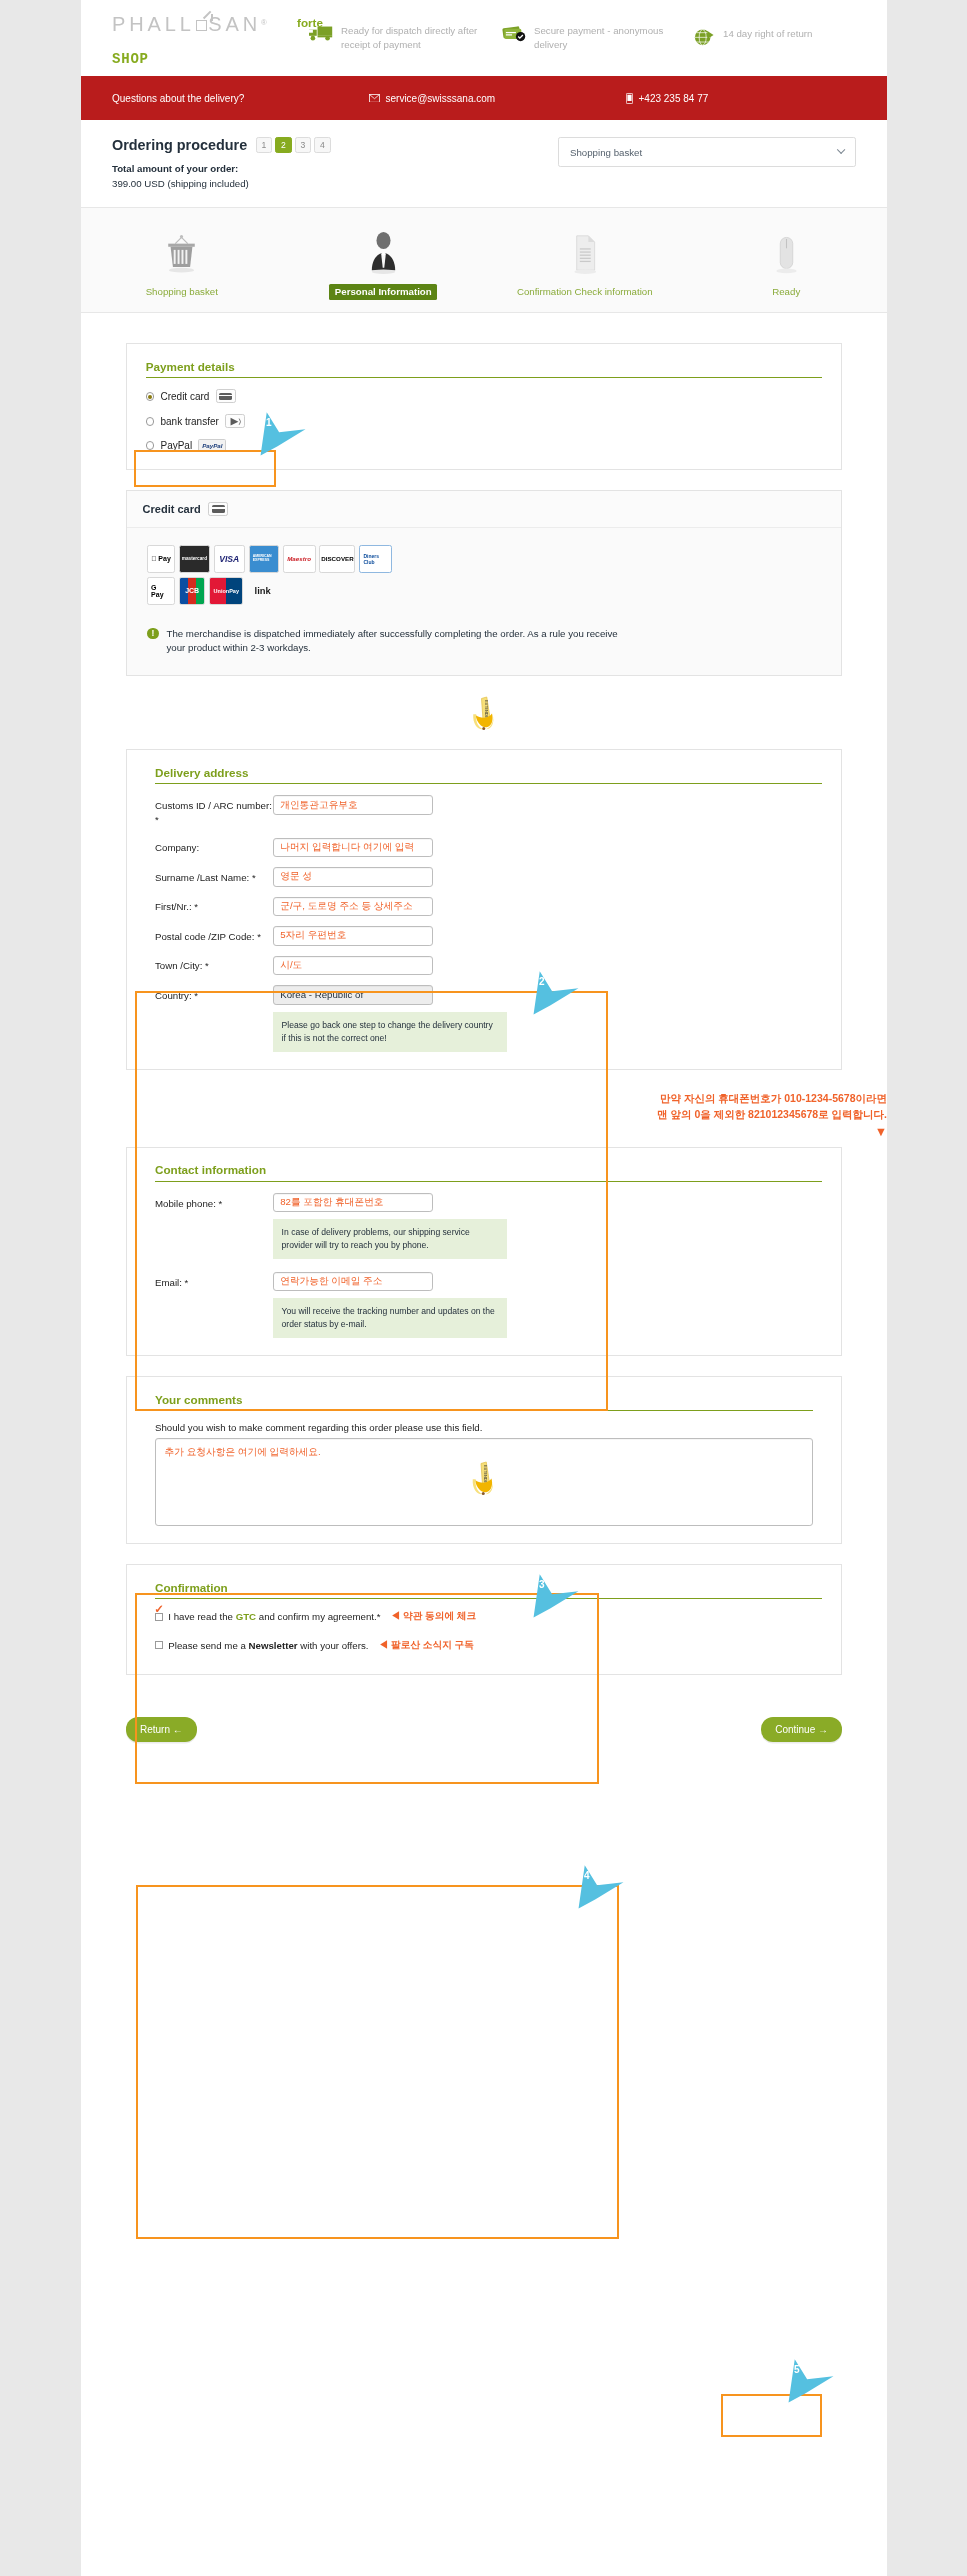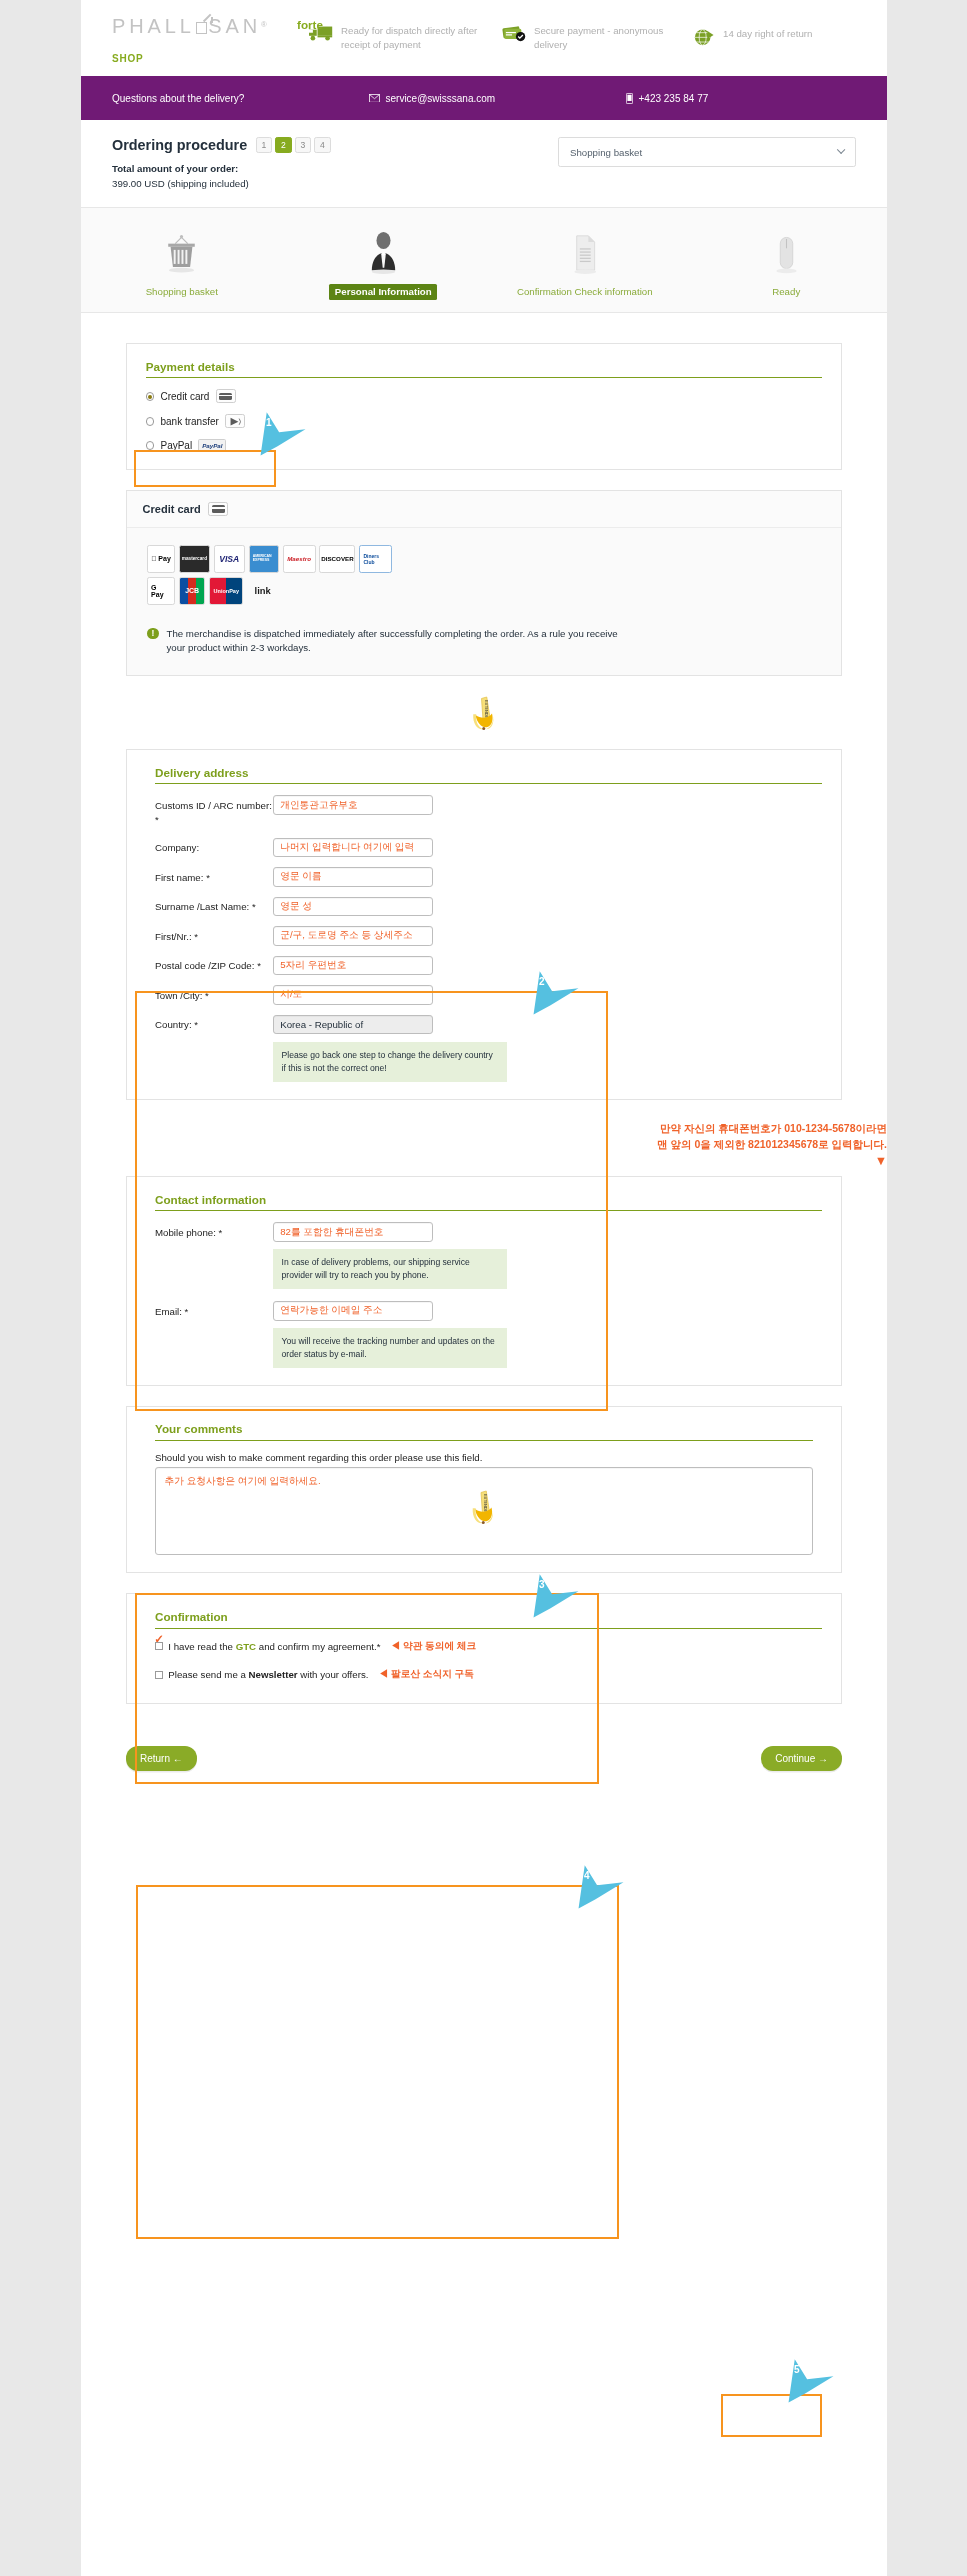--- a/index.html
+++ b/index.html
@@ -35,29 +35,29 @@
   }
   .brand-logo .mars:before {
     content:""; position:absolute; right:-6.2px; top:-6.2px;
     width:1.6px; height:6.2px; background:#c3c3c3;
   }
   .brand-reg { font-size:7.8px; vertical-align:6.2px; color:#c3c3c3; letter-spacing:0; }
   .brand-forte {
     color:#87ab1f; font-size:11.7px; font-weight:bold; letter-spacing:0;
     position:absolute; left:185px; top:3.1px;
   }
-  .brand-shop { color:#87ab1f; font-size:10px; font-weight:bold; letter-spacing:0.8px; margin-top:15px; }
+  .brand-shop { color:#87ab1f; font-size:14px; font-weight:bold; letter-spacing:0.8px; margin-top:15px;font-family:Liberation Mono, monospace; }
   .usp {
     display:flex; align-items:flex-start; gap:7px; width:195px; margin-right:4.7px;
   }
   .usp-txt { font-size:9.7px; color:#b0b0b0; line-height:1.45; }
   .usp-ic { flex:0 0 auto; margin-top:0.8px; }
   
   .contact-bar {
-    background:#701a75; height:44px; display:flex; align-items:center;
+    background:#b91c1c; height:44px; display:flex; align-items:center;
     color:#fff; font-size:10px;
   }
   .cb-q { margin-left:31px; width:257px; }
   .cb-mail { width:257px; display:flex; align-items:center; gap:5.5px;}
   .cb-tel { display:flex; align-items:center; gap:5.5px;}
   
   .order-head { padding:17px 31px 15.6px 31px; display:flex; justify-content:space-between; }
   .op-title { font-size:14.4px; font-weight:bold; color:#24303c; display:flex; align-items:center; gap:8.6px;}
   .steps { display:flex; gap:3.1px; }
   .step-num {
@@ -404,24 +404,20 @@
     <div class="pad" style="padding-left:28px">
       <div class="sec-title">Delivery address</div>
 
       <div class="frow">
         <span class="flabel">Customs ID / ARC number: *</span>
         <span class="finput">개인통관고유부호</span>
       </div>
       <div class="frow">
         <span class="flabel">Company:</span>
         <span class="finput">나머지 입력합니다 여기에 입력</span>
-      </div>
-      <div class="frow">
-        <span class="flabel">First name: *</span>
-        <span class="finput">영문 이름</span>
       </div>
       <div class="frow">
         <span class="flabel">Surname /Last Name: *</span>
         <span class="finput">영문 성</span>
       </div>
       <div class="frow">
         <span class="flabel">First/Nr.: *</span>
         <span class="finput">군/구, 도로명 주소 등 상세주소</span>
       </div>
       <div class="frow">

